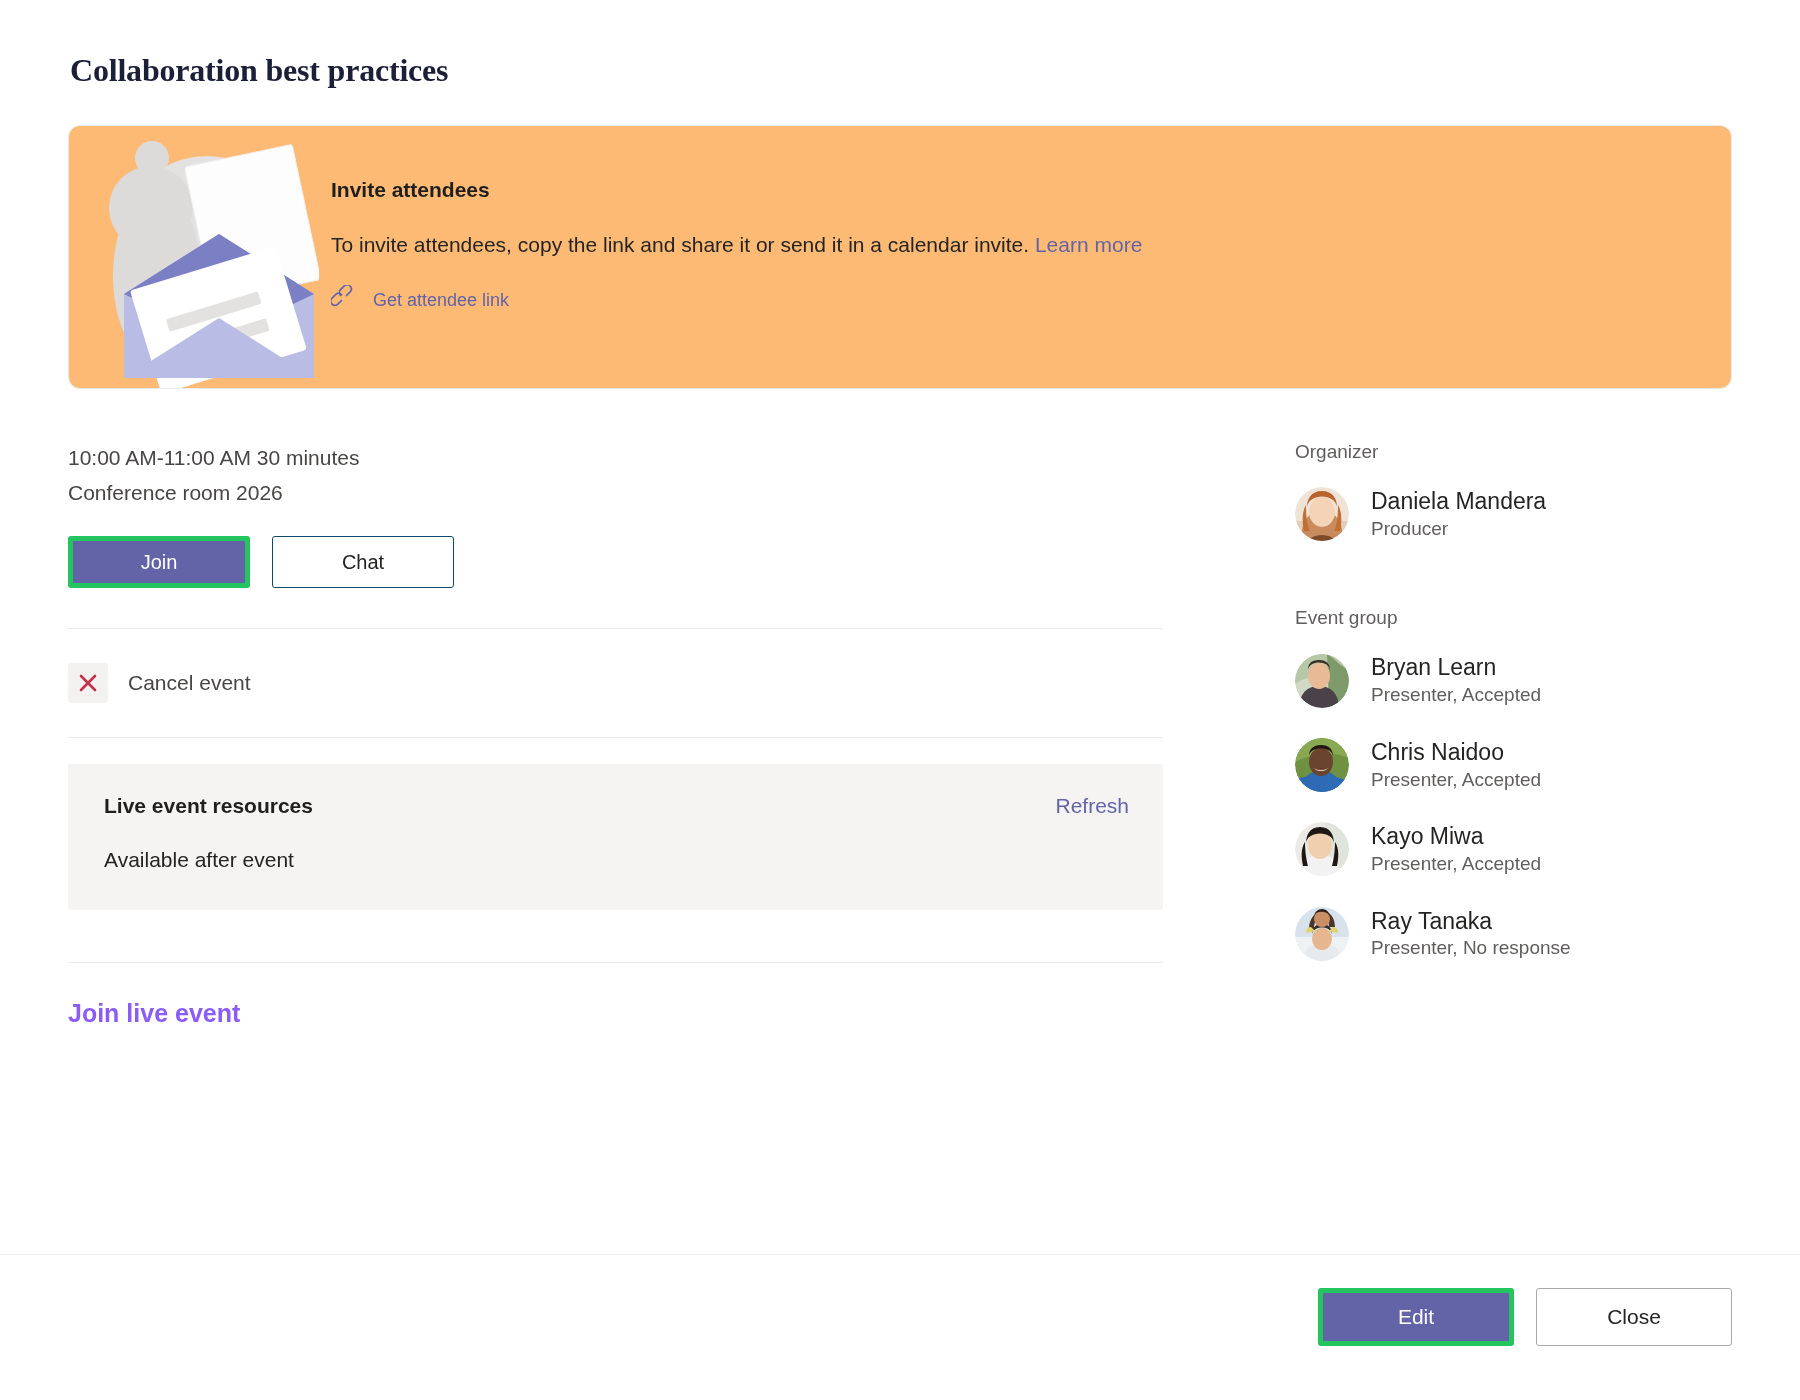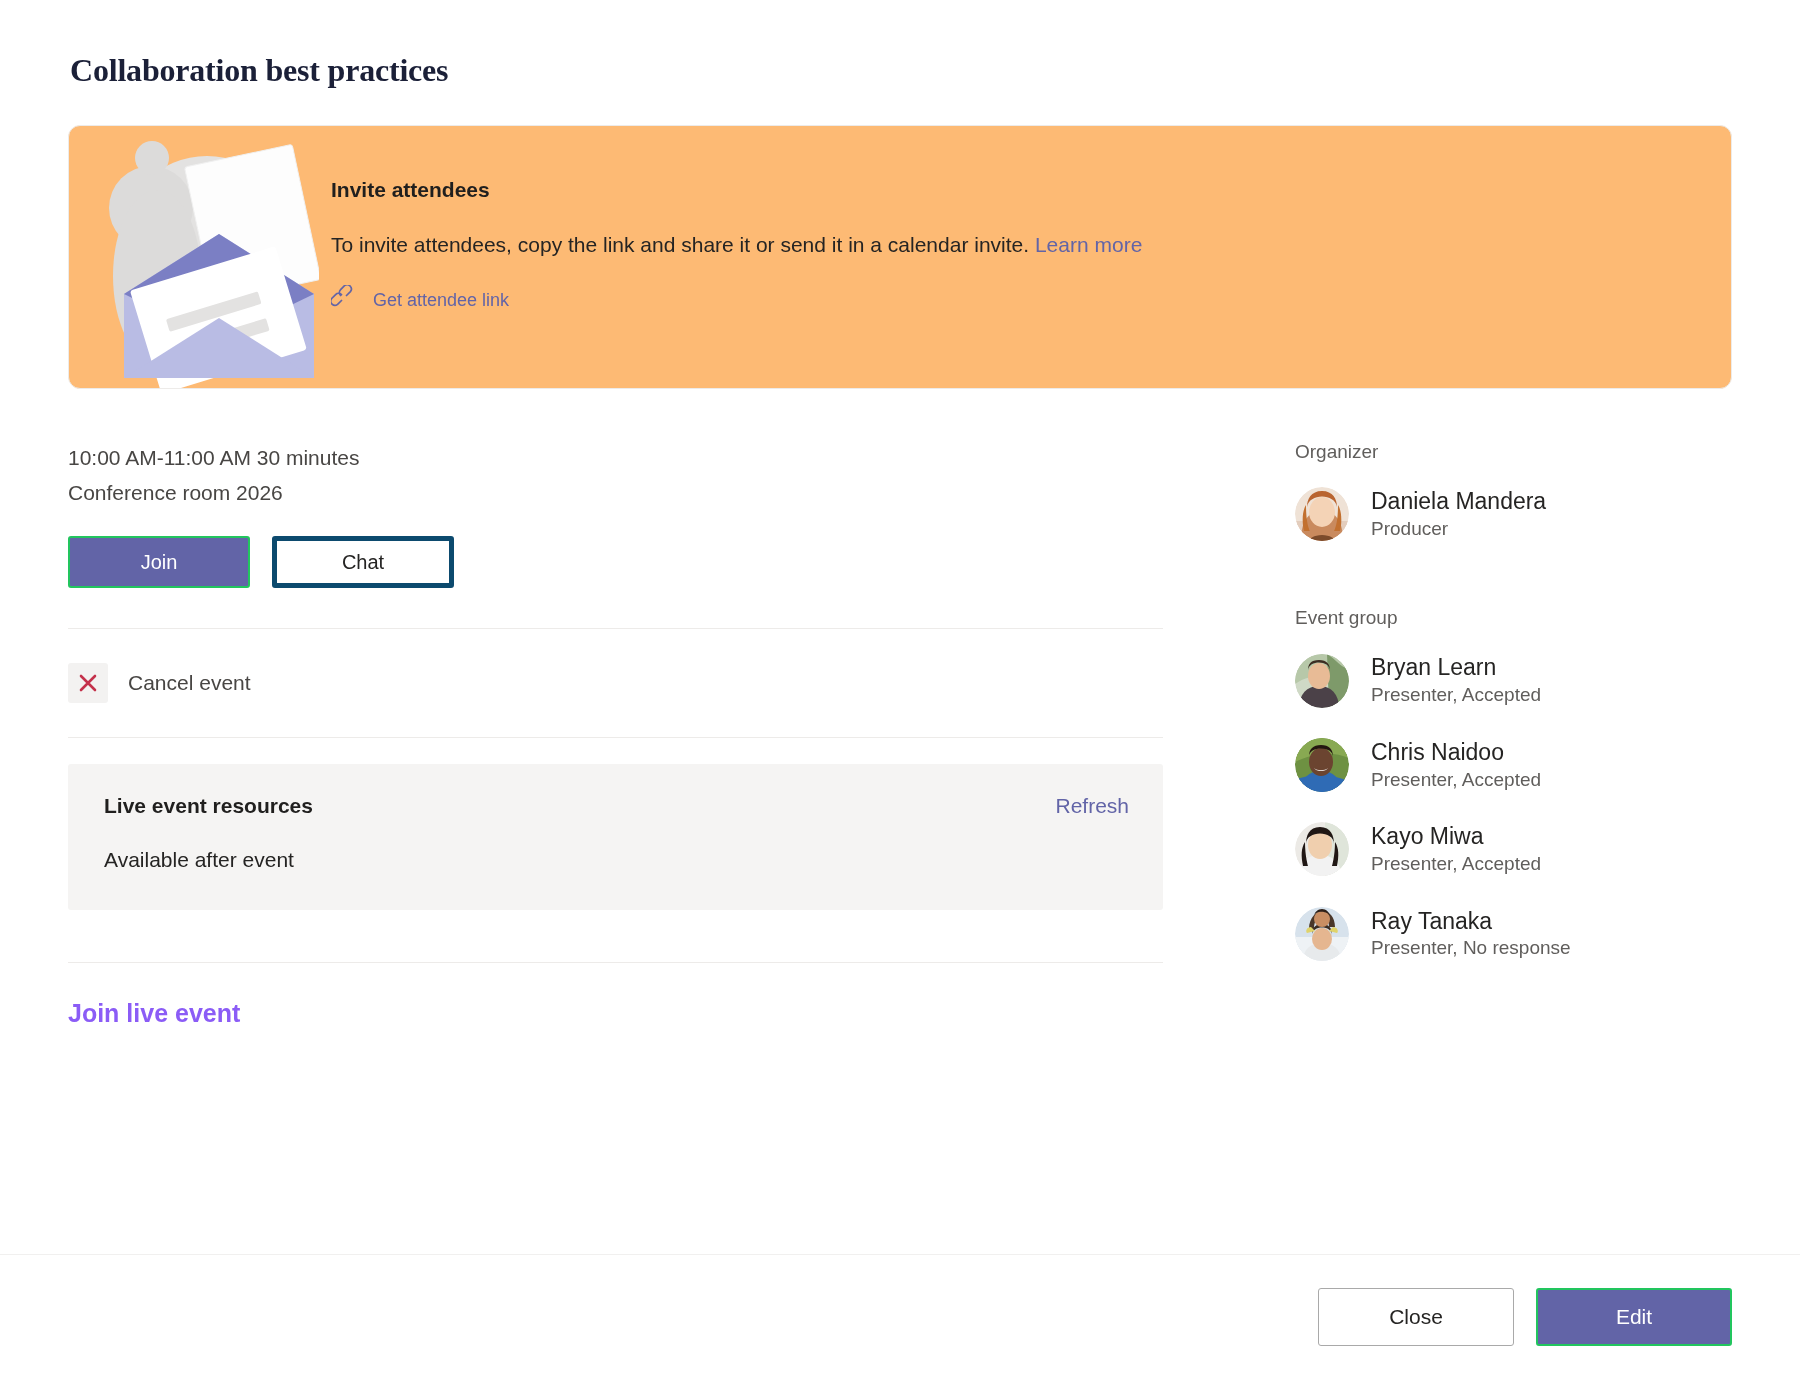--- a/index.html
+++ b/index.html
@@ -116,26 +116,26 @@
     min-width: 182px;
     box-sizing: border-box;
     cursor: pointer;
     display: inline-flex;
     align-items: center;
     justify-content: center;
   }
   .btn-primary {
     background: #6264a7;
     color: #ffffff;
-    border: 2px solid #22c55e;
+    border: 5px solid #22c55e;
   }
   .btn-secondary {
     background: #ffffff;
     color: #252423;
-    border: 5px solid #0c4a6e;
+    border: 1px solid #0c4a6e;
   }
 
   .divider {
     height: 1px;
     background: #edebe9;
     margin: 40px 0 0 0;
     width: 1095px;
   }
 
   .cancel-row {
@@ -490,17 +490,17 @@
           <span class="role" style="display:block">Presenter, No response</span>
         </span>
       </div>
 
     </div>
   </div>
 
   <div class="footer-sep"></div>
 
   <div class="footer">
+    <button class="btn btn-primary">Edit</button>
     <button class="btn btn-secondary">Close</button>
-    <button class="btn btn-primary">Edit</button>
   </div>
 
 </div>
 
 </body></html>

